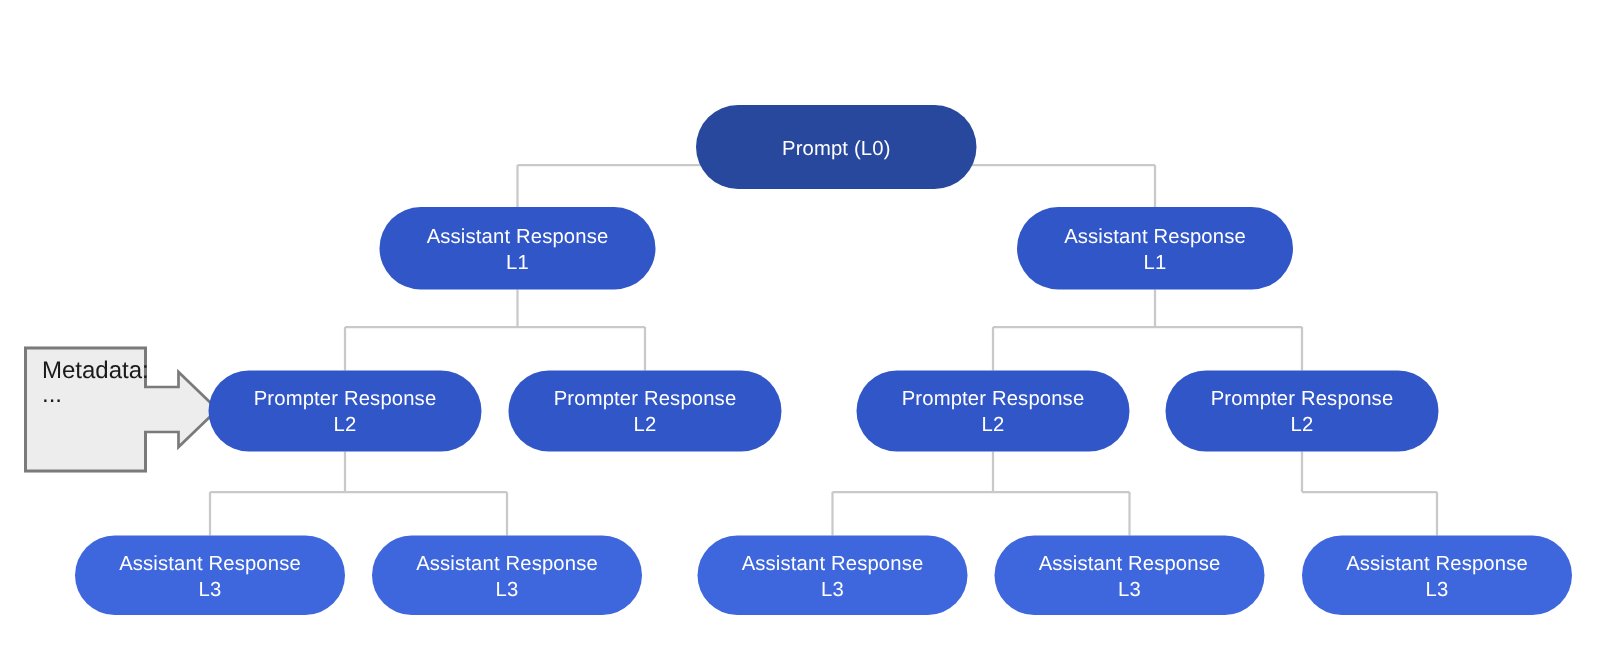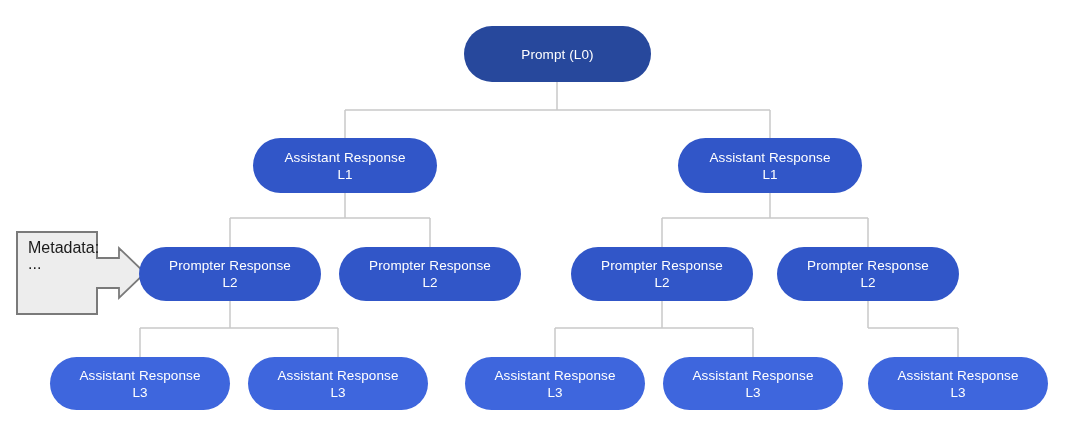--- a/index.html
+++ b/index.html
@@ -40,21 +40,21 @@
     display: flex;
     flex-direction: column;
     align-items: center;
     justify-content: center;
     text-align: center;
     color: var(--node_text, #ffffff);
     font-size: 13.5px;
     line-height: 17px;
     letter-spacing: 0.1px;
   }
-  .node.root   { background: var(--root_fill,   #27489c); }
+  .node.root   { background: var(--root_fill,   #27489c); margin-top: 44px; }
   .node.branch { background: var(--branch_fill, #3156c8); }
   .node.leaf   { background: var(--leaf_fill,   #3e66dd); }
   .note {
     position: absolute;
     left: 16px; top: 231px;
     width: 82px; height: 84px;
     box-sizing: border-box;
     z-index: 0;
     background: var(--note_fill, #ededed);
     border: 2px solid var(--note_border, #7a7a7a);

